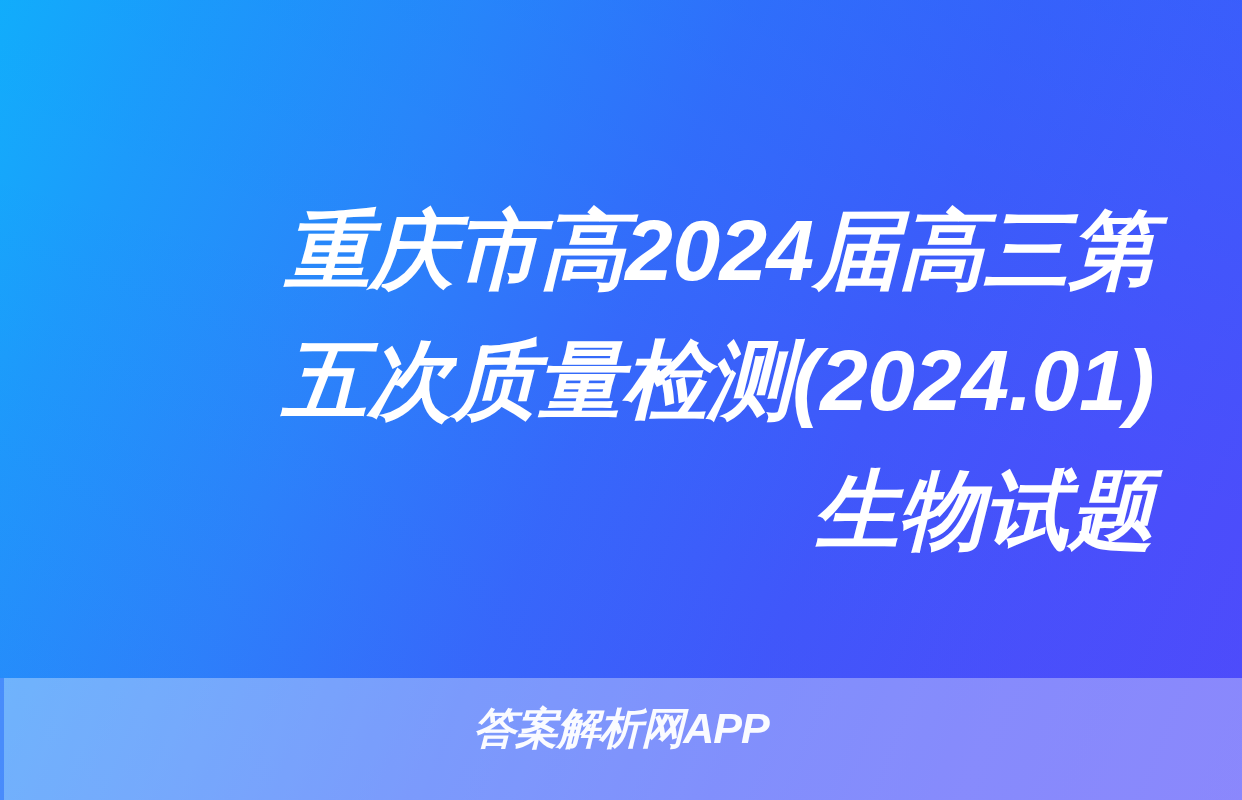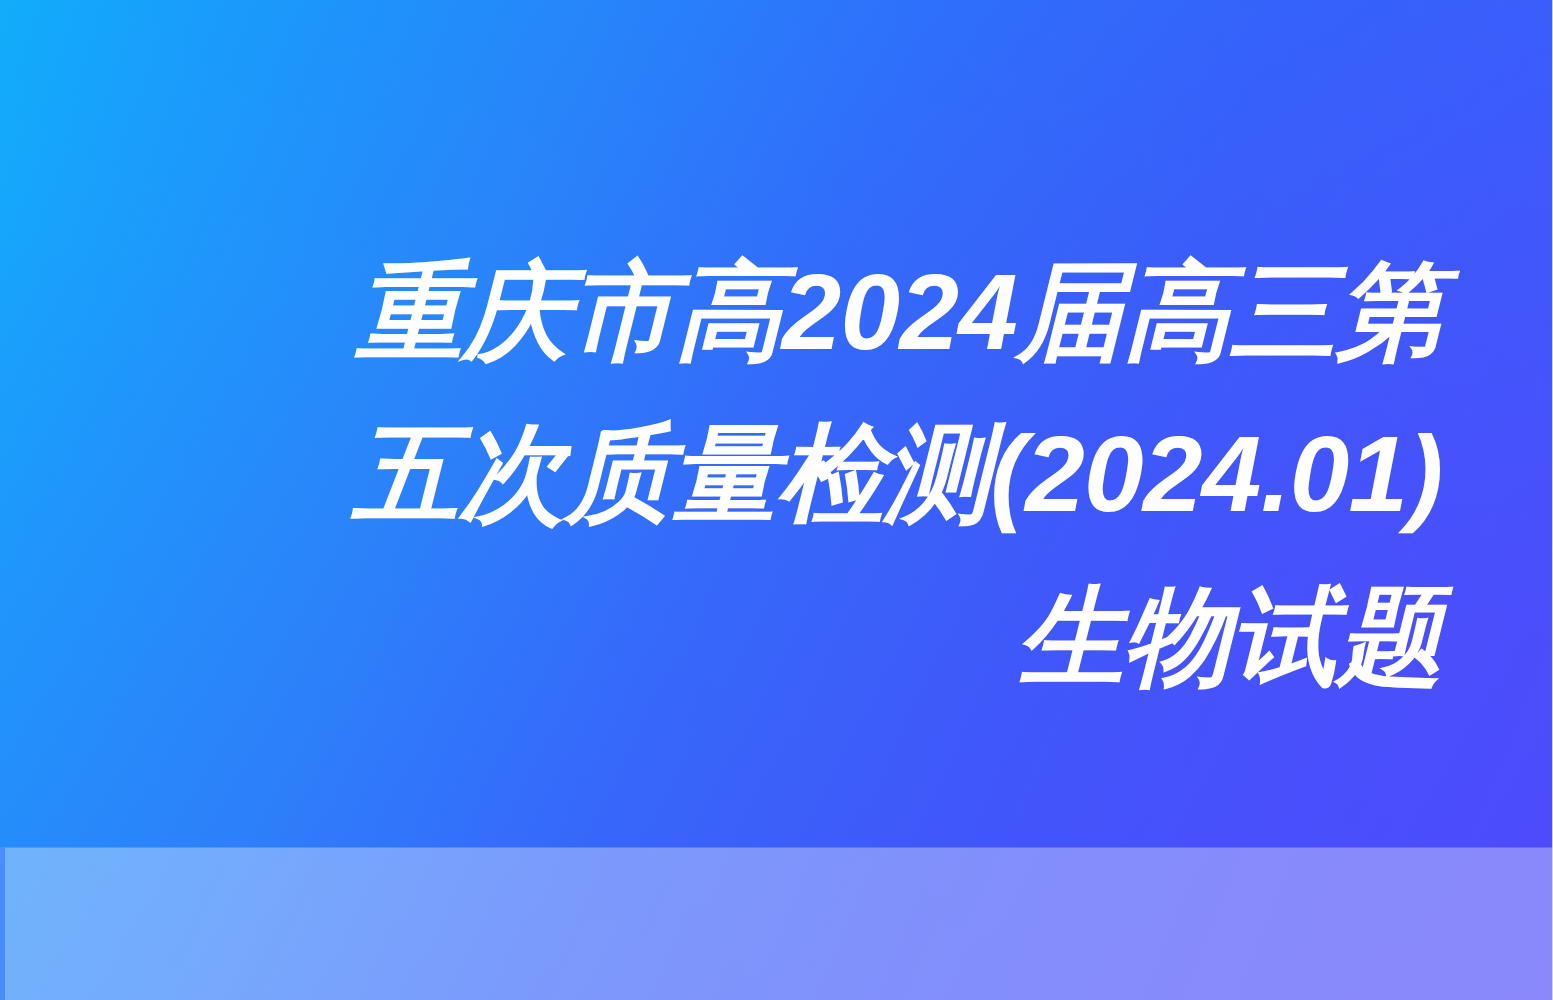--- a/index.html
+++ b/index.html
@@ -109,14 +109,15 @@
 
   <div class="title-block">
     <span class="title-line l1">重庆市高2024届高三第</span>
     <span class="title-line l2">五次质量检测(2024.01)</span>
     <span class="title-line l3">生物试题</span>
   </div>
 
   <div class="bottom-band"></div>
   <div class="band-edge"></div>
 
+  <div class="watermark">答案解析网APP</div>
 
 </div>
 
 </body></html>

